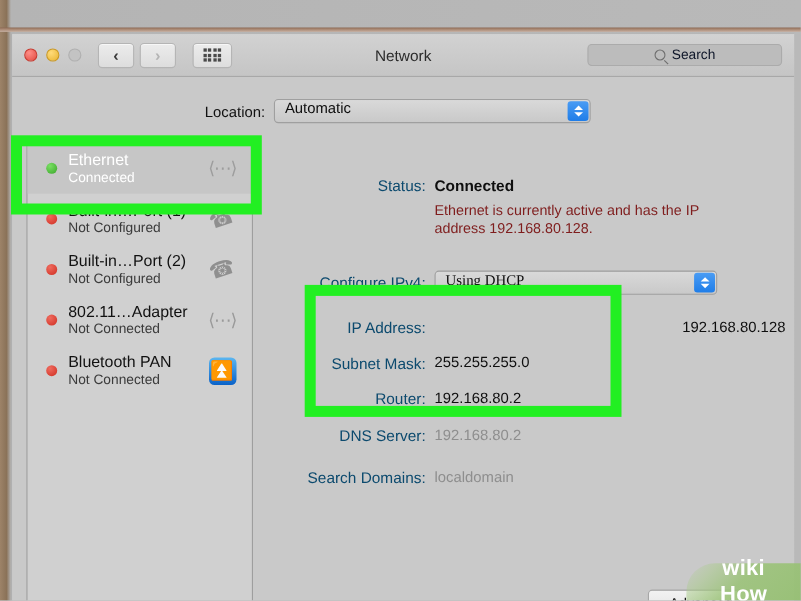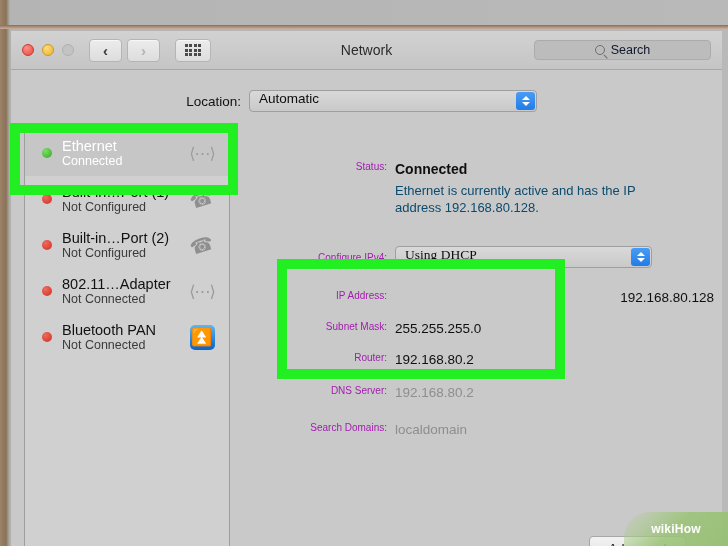--- a/index.html
+++ b/index.html
@@ -140,25 +140,25 @@
   .bt-ico{
     width:25px;height:25px;border-radius:5px;
     background:linear-gradient(180deg,#5bb6f0,#0a62c8);
     color:#fff;font-size:17px;font-weight:bold;
     display:flex;align-items:center;justify-content:center;
   }
 
   
   .detail{position:absolute;left:232px;top:59px;right:8px;bottom:0;}
   .drow{display:flex;align-items:flex-start;margin-bottom:2px;}
-  .dlabel{width:152px;text-align:right;padding-right:8px;font-size:10px;color:#a21caf;box-sizing:border-box;flex:none;}
+  .dlabel{width:152px;text-align:right;padding-right:8px;font-size:14px;color:#0c4a6e;box-sizing:border-box;flex:none;}
   .dvalue{font-size:13.5px;color:#0f0f0f;}
   .dvalue.bold{font-weight:bold;font-size:14px;}
   .dvalue.dim{color:#8e8e8e;}
-  .ddesc{font-size:13px;color:#0c4a6e;line-height:17px;max-width:243px;}
+  .ddesc{font-size:13px;color:#7f1d1d;line-height:17px;max-width:243px;}
 
   #status-row{margin-top:32px;}
   #status-desc-row{margin-top:5px;}
   #configure-row{margin-top:30px;align-items:center;}
   #configure-popup{width:257px;font-family:Liberation Serif, serif;}
   #ip-row{margin-top:22px;justify-content:space-between;}
   #subnet-row{margin-top:16px;}
   #router-row{margin-top:16px;}
   #dns-row{margin-top:18px;}
   #search-domains-row{margin-top:22px;}
@@ -175,21 +175,21 @@
   .anno{position:absolute;border:10px solid #22ef22;box-sizing:border-box;pointer-events:none;}
   #anno-ethernet{left:10px;top:123px;width:228px;height:72px;}
   #anno-ipdetails{left:277px;top:259px;width:288px;height:120px;}
 
   
   .wikihow{
     position:absolute;right:0;bottom:0;width:104px;height:34px;
     background:linear-gradient(135deg,rgba(186,214,160,0) 0%,rgba(170,203,140,.55) 22%,rgba(155,195,120,.88) 48%,rgba(150,192,115,.95) 100%);
     border-top-left-radius:26px;
     display:flex;align-items:center;justify-content:center;
-    font-size:12px;font-weight:bold;color:#ffffff;letter-spacing:.2px;
+    font-size:20px;font-weight:bold;color:#ffffff;letter-spacing:.2px;flex-direction:column;
   }
   .wikihow .w1{font-weight:bold;}
   .wikihow .w2{font-weight:bold;}
 </style>
 </head>
 <body>
 
 <div id="root">
 
   <div class="desktop"></div>

